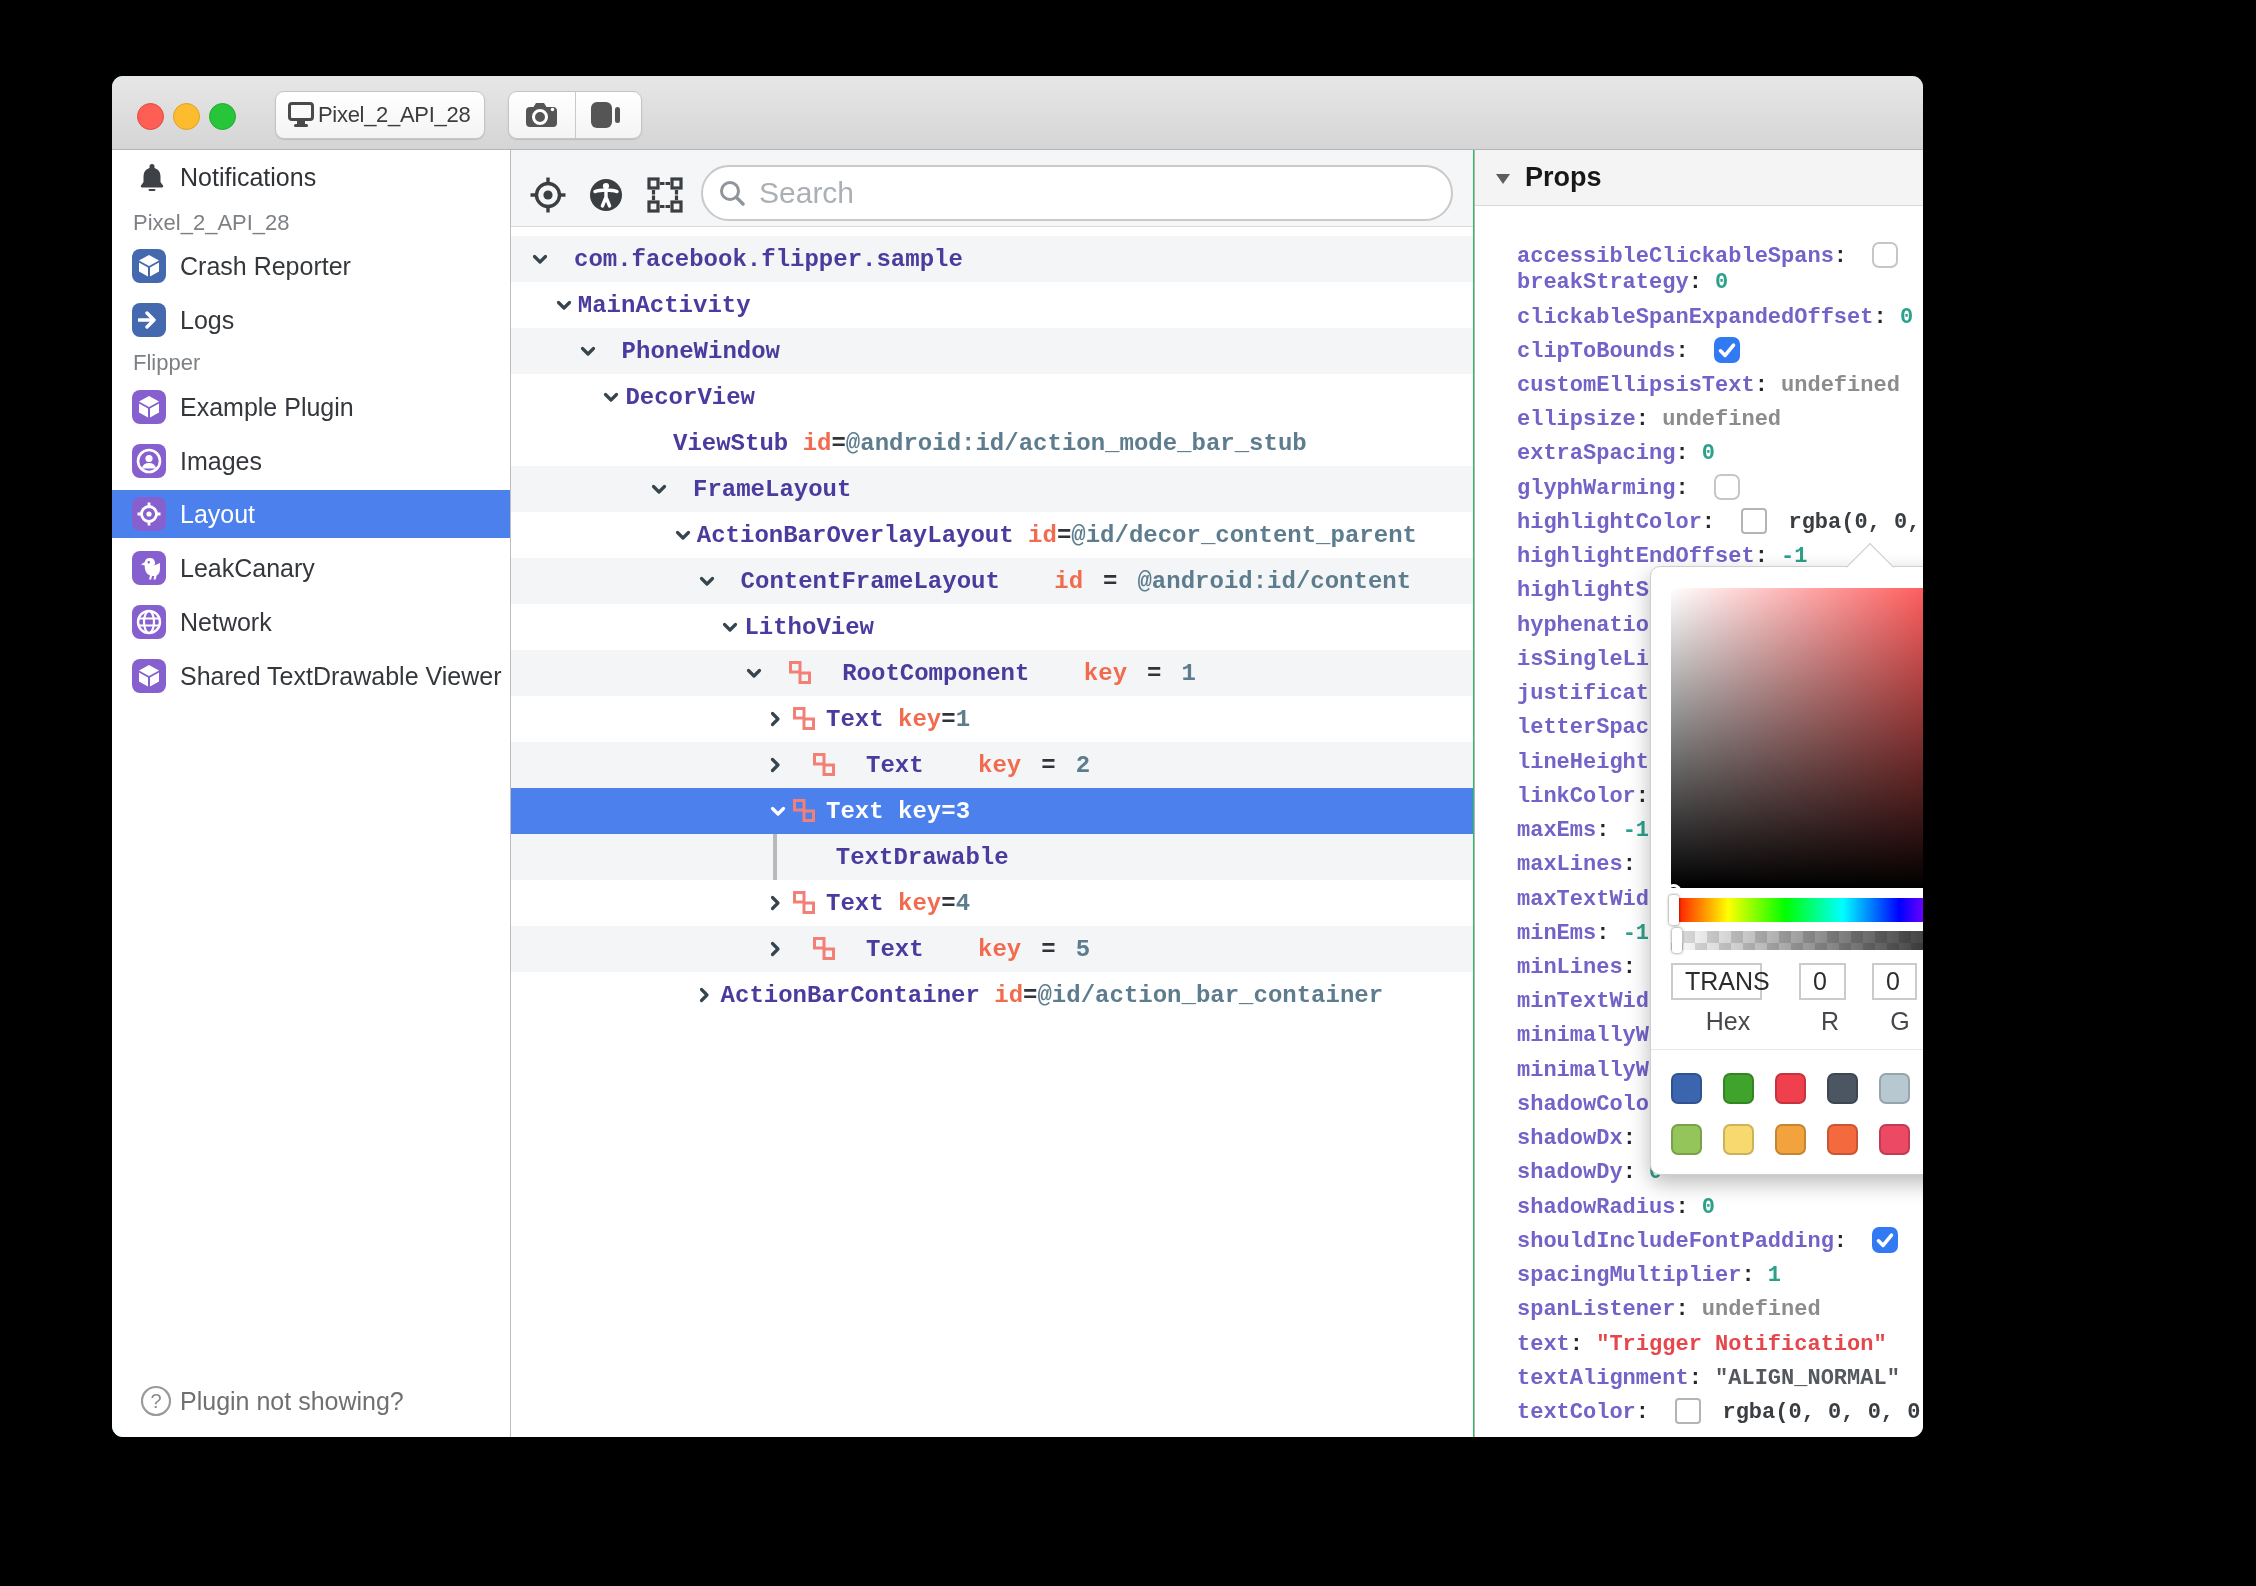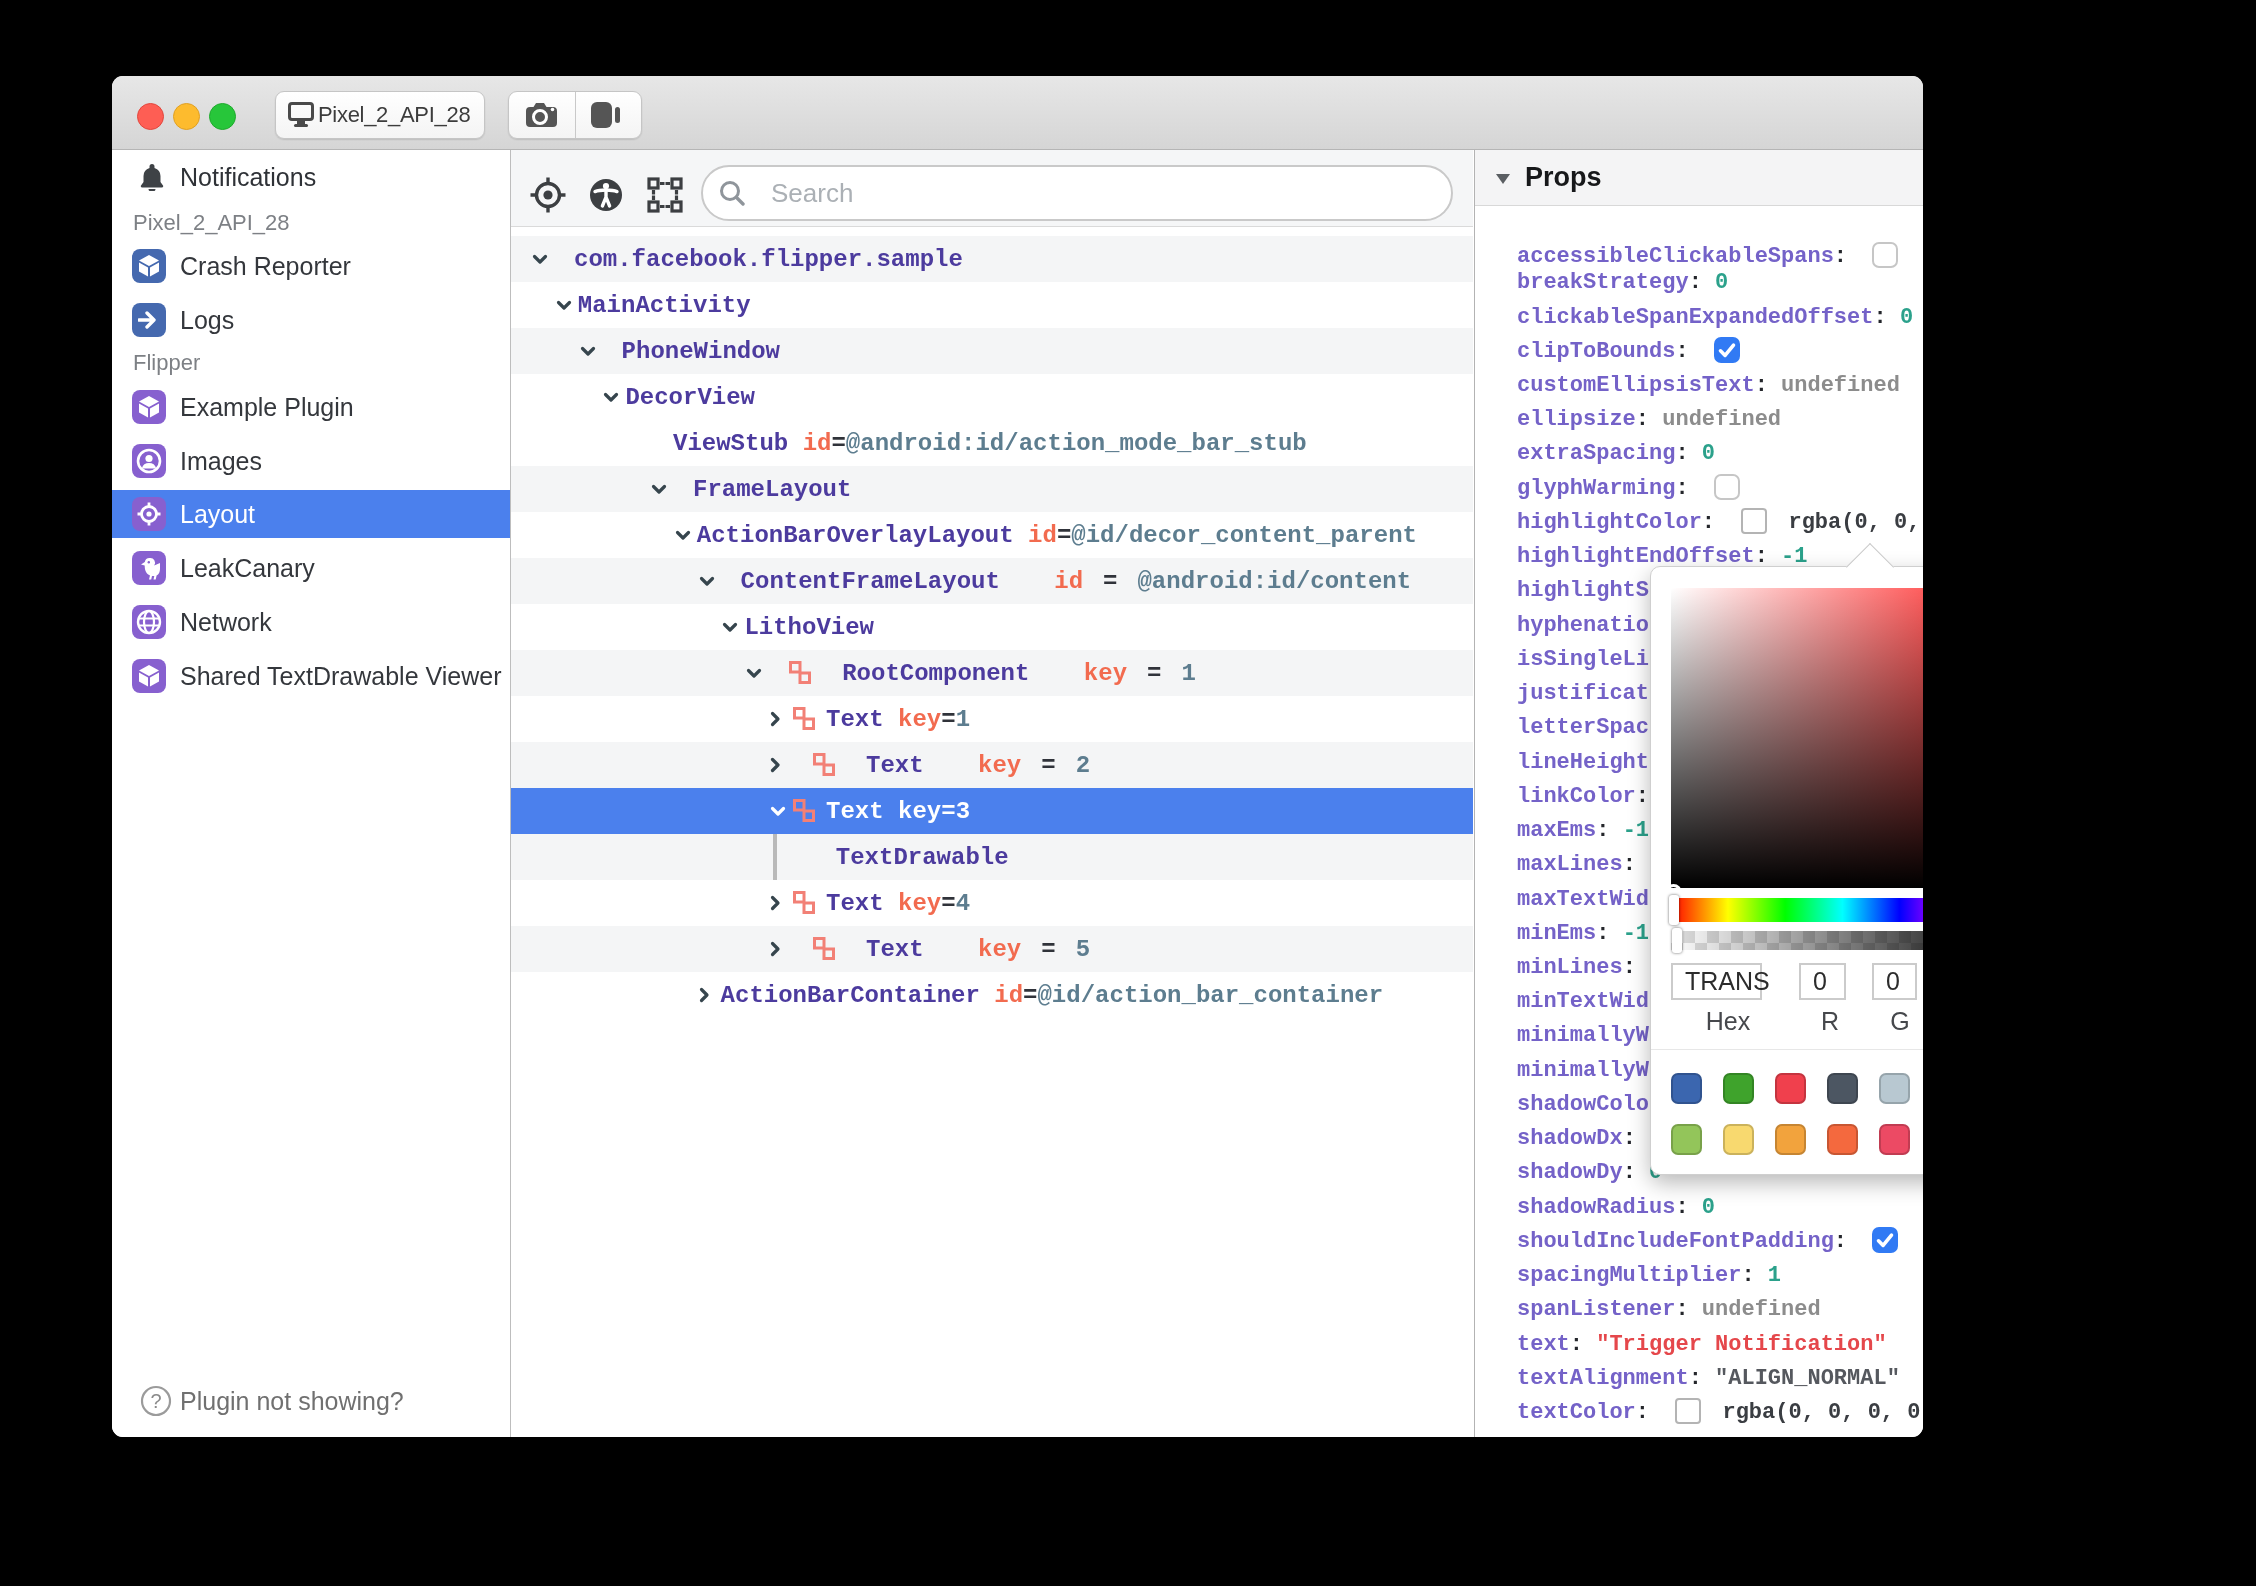--- a/index.html
+++ b/index.html
@@ -1,18 +1,18 @@
 <!DOCTYPE html>
 <html><head>
 <meta charset="utf-8">
 <style>
   html,body{margin:0;padding:0;}
   body{width:2256px;height:1586px;background:#000;position:relative;overflow:hidden;
        font-family:"Liberation Sans",sans-serif;-webkit-font-smoothing:antialiased;}
-  #win{position:absolute;left:112px;top:76px;width:1811px;height:1361px;background:#ffffff;
+  #win{position:absolute;left:112px;top:76px;width:1811px;height:1361px;background:#22c55e;
        border-radius:11px;overflow:hidden;}
   
   #tb{position:absolute;left:0;top:0;width:100%;height:73px;
       background:linear-gradient(#e7e7e7,#d5d5d5);border-bottom:1px solid #b5b5b5;}
   .tl{position:absolute;top:27px;width:25px;height:25px;border-radius:50%;}
   .tl.r{left:25px;background:#fe5e54;border:1px solid #e2463d;}
   .tl.y{left:61px;background:#fdbb2e;border:1px solid #e0a023;}
   .tl.g{left:97px;background:#27c63a;border:1px solid #1eaa2c;}
   .tbbtn{position:absolute;top:15px;height:46px;background:linear-gradient(#ffffff,#f4f4f4);
          border:1px solid #c5c5c5;border-radius:9px;box-shadow:0 1px 1.5px rgba(0,0,0,.12);}
@@ -29,21 +29,21 @@
   .sbrow.sel{background:#4b80ed;}
   .sbrow.sel .txt{color:#fff;}
   .sblabel{position:absolute;left:21px;height:30px;line-height:30px;font-size:22px;color:#7d8085;}
   .tile.blue{background:#4569af;}
   .tile.purp{background:#8760cf;}
   
   #mid{position:absolute;left:399px;top:74px;width:962px;bottom:0;background:#fff;}
   #tool{position:absolute;left:0;top:0;width:100%;height:76px;background:#f5f6f7;border-bottom:1px solid #dadada;}
   #search{position:absolute;left:190px;top:15px;width:748px;height:52px;border:2px solid #c9c9c9;
           border-radius:28px;background:#fff;}
-  #search span{position:absolute;left:68px;top:0;line-height:52px;font-size:26px;color:#abb0b5;}
+  #search span{position:absolute;left:56px;top:0;line-height:52px;font-size:30px;color:#abb0b5;}
   #tree{position:absolute;left:0;top:86px;width:100%;}
   .trow{height:46px;display:flex;align-items:center;white-space:pre;
         font-family:"Liberation Mono",monospace;font-size:24px;font-weight:600;}
   .trow.alt{background:#f4f5f6;gap:20px;}
   .trow.sel{background:#4b80ed;}
   .chev{width:22px;flex:0 0 22px;display:flex;align-items:center;}
   .licon{width:34px;flex:0 0 34px;display:flex;align-items:center;}
   .nm{color:#4c3b9e;}
   .ak{color:#f26b4f;}
   .eq{color:#30333a;}

